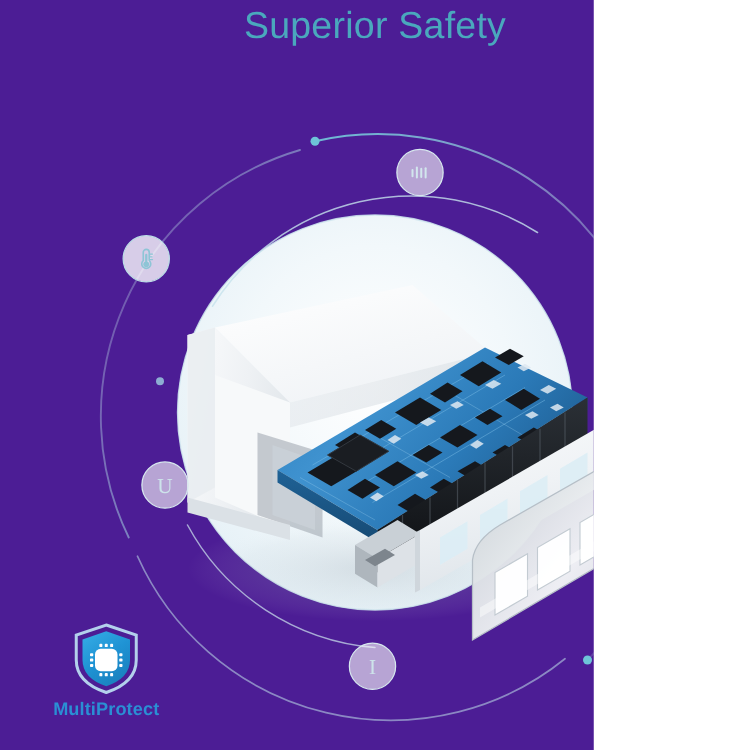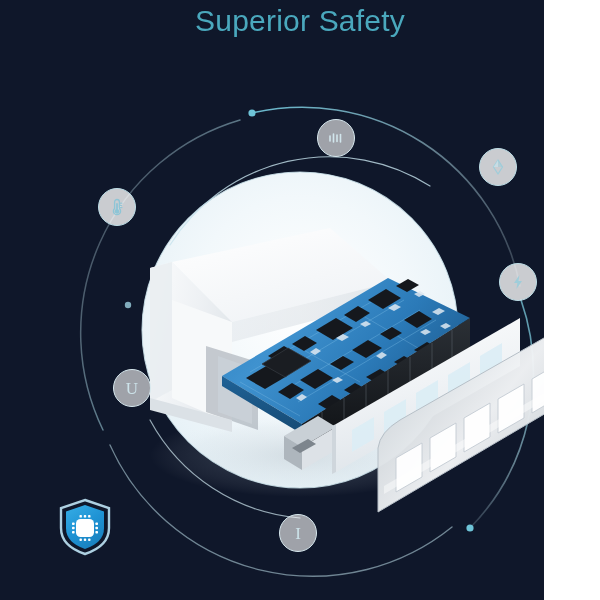--- a/index.html
+++ b/index.html
@@ -2,21 +2,21 @@
 <html><head>
 <meta charset="utf-8">
 <style>
   html,body{margin:0;padding:0;}
   body{
     width:600px;height:600px;overflow:hidden;
     background:#ffffff;
     font-family:"Liberation Sans", sans-serif;
     position:relative;
   }
-  #stage{position:absolute;inset:0;width:544px;height:600px;overflow:hidden;background:#0f172a;}
+  #stage{position:absolute;inset:0;width:475px;height:600px;overflow:hidden;background:#4c1d95;}
 
   
   .header{position:absolute;left:0;top:0;width:600px;text-align:center;z-index:40;}
   .title{
     font-size:30px;font-weight:400;letter-spacing:.2px;
     color:#4aa8bd;line-height:1;padding-top:6px;
   }
   .subtitle{
     font-size:18px;font-weight:400;color:#8d9094;
     line-height:1;padding-top:16px;letter-spacing:.1px;
@@ -367,15 +367,16 @@
         <rect x="26.8" y="40.4" width="2.4" height="2.6" rx=".7"></rect>
         <rect x="31.1" y="40.4" width="2.4" height="2.6" rx=".7"></rect>
         <rect x="15" y="24.5" width="2.6" height="2.4" rx=".7"></rect>
         <rect x="15" y="28.8" width="2.6" height="2.4" rx=".7"></rect>
         <rect x="15" y="33.1" width="2.6" height="2.4" rx=".7"></rect>
         <rect x="38.4" y="24.5" width="2.6" height="2.4" rx=".7"></rect>
         <rect x="38.4" y="28.8" width="2.6" height="2.4" rx=".7"></rect>
         <rect x="38.4" y="33.1" width="2.6" height="2.4" rx=".7"></rect>
       </g>
     </svg>
+    <div class="mp-label">MultiProtect</div>
   </div>
 
 </div>
 
 </body></html>

